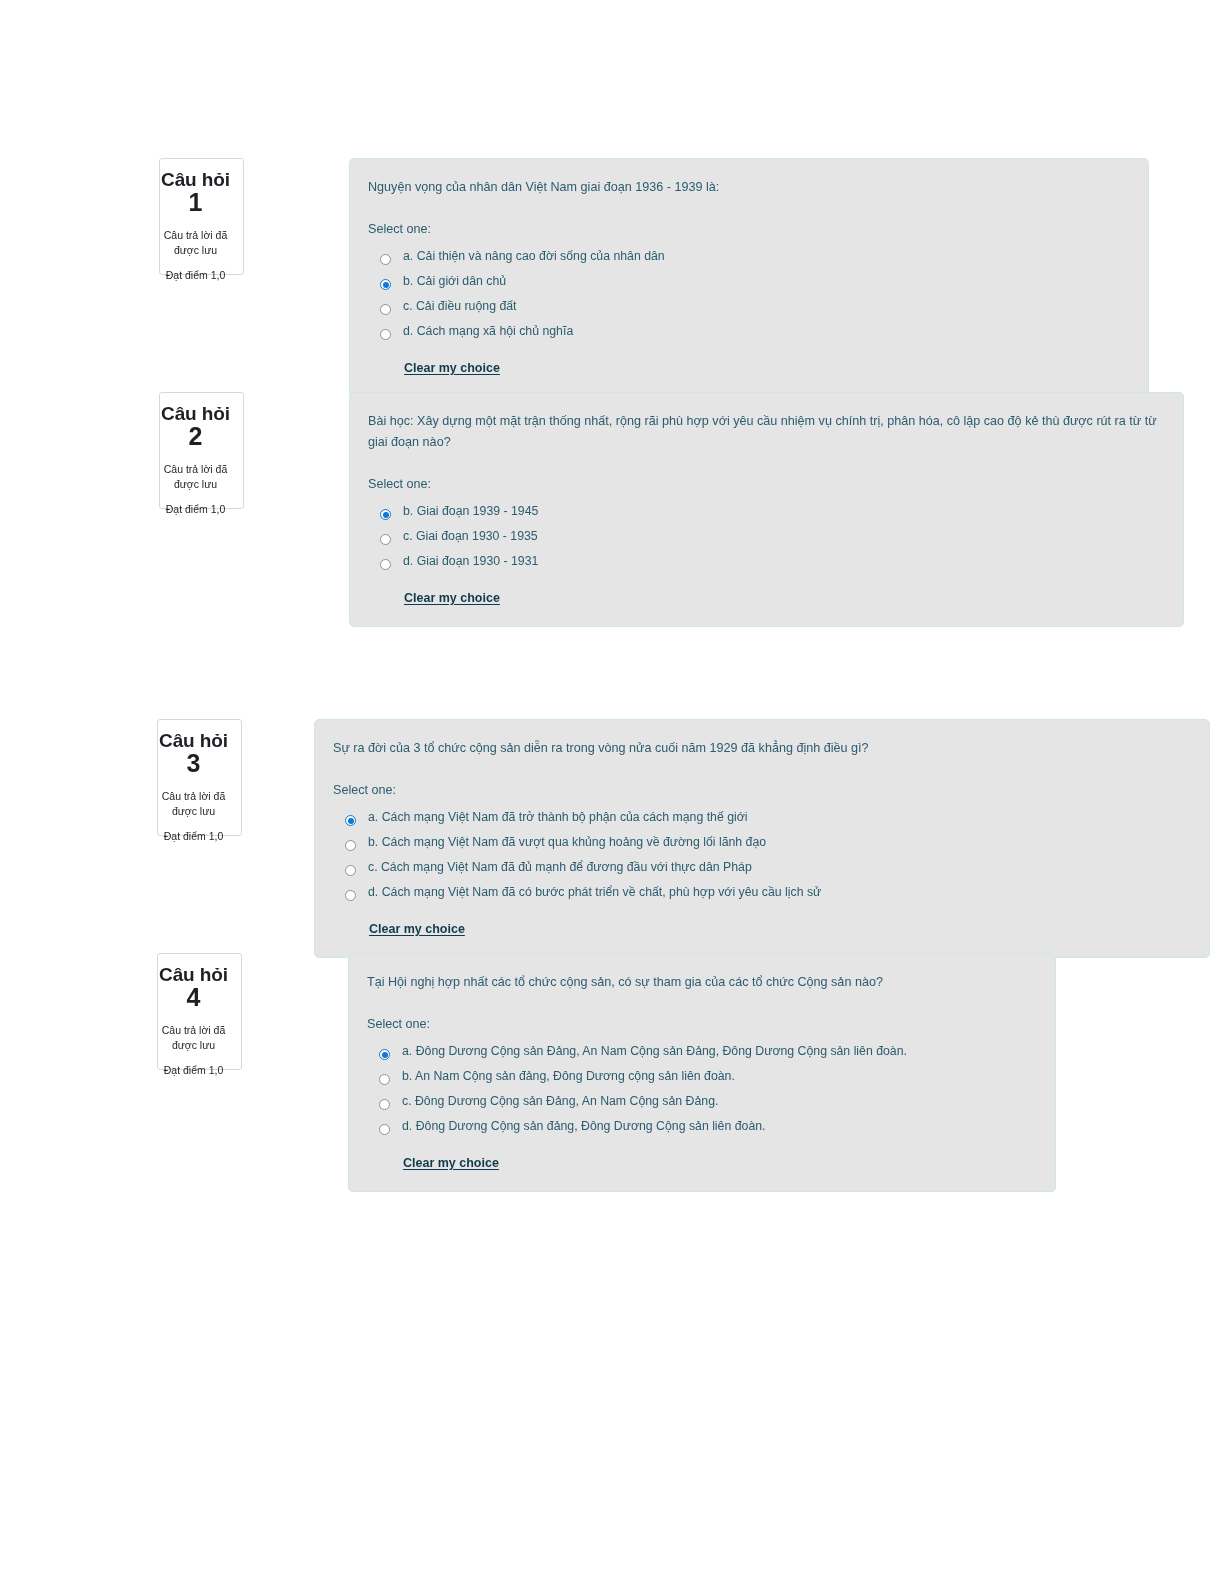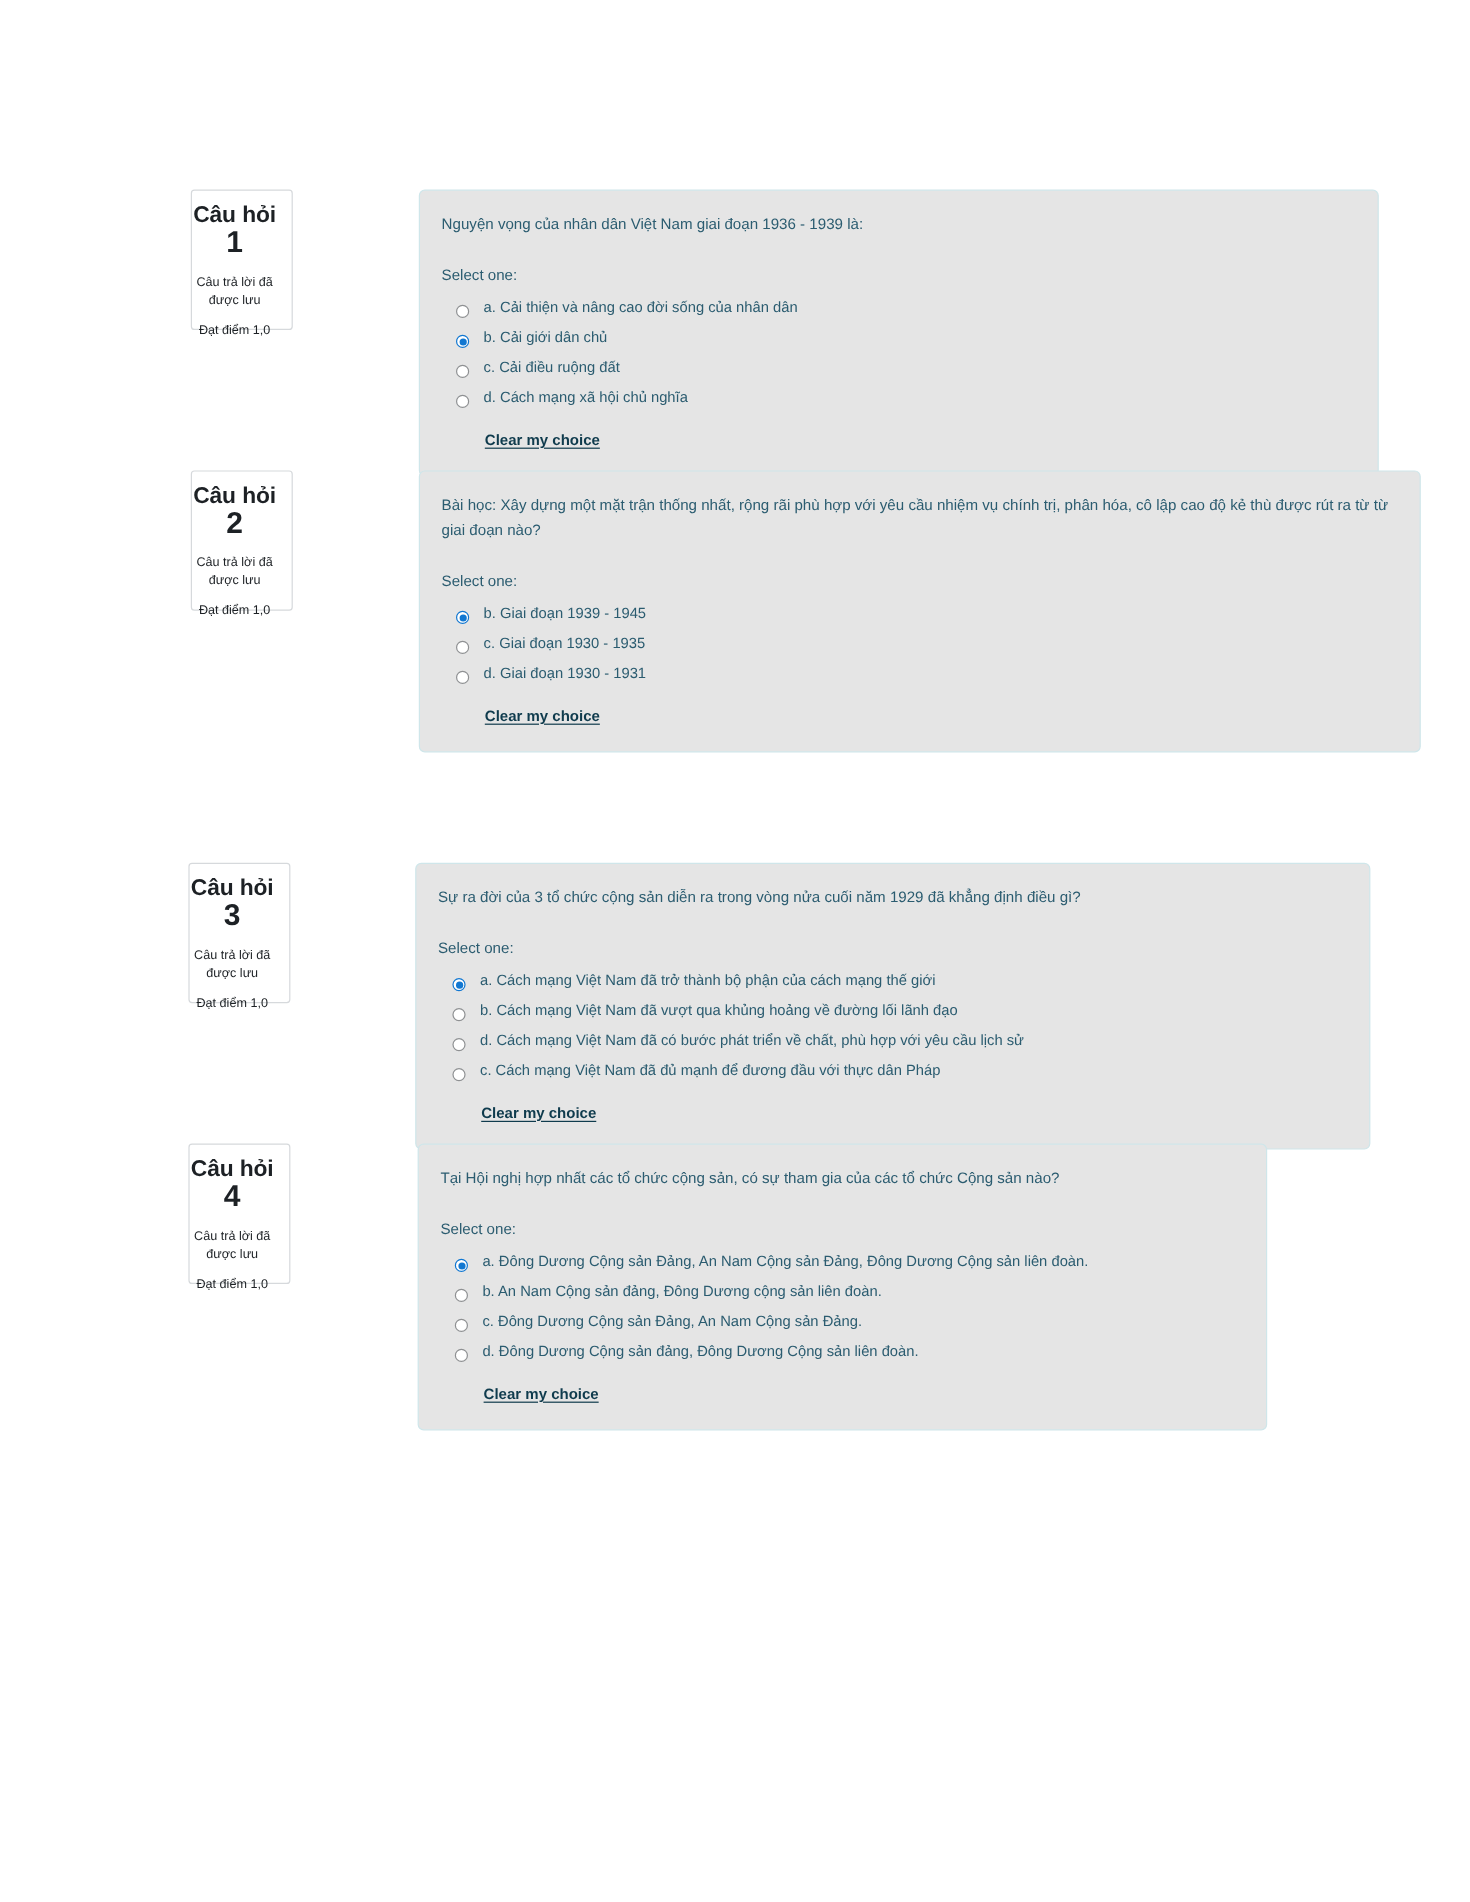--- a/index.html
+++ b/index.html
@@ -228,39 +228,39 @@
     </div>
   </div>
 
   <div class="question-block" style="left:157px; top:719px;">
     <div class="q-info" style="width:85px; height:117px;">
       <div class="q-info-title">Câu hỏi</div>
       <div class="q-info-number">3</div>
       <div class="q-info-state">Câu trả lời đã được lưu</div>
       <div class="q-info-grade">Đạt điểm 1,0</div>
     </div>
-    <div class="q-card" style="width:796px; margin-left:104px; min-height:205px;">
+    <div class="q-card" style="width:896px; margin-left:72px; min-height:205px;">
       <div class="q-text">Sự ra đời của 3 tổ chức cộng sản diễn ra trong vòng nửa cuối năm 1929 đã khẳng định điều gì?</div>
       <div class="q-prompt">Select one:</div>
       <ul class="answers">
         <li class="answer">
           <span class="radio checked"></span>
           <span class="answer-label">a. Cách mạng Việt Nam đã trở thành bộ phận của cách mạng thế giới</span>
         </li>
         <li class="answer">
           <span class="radio"></span>
           <span class="answer-label">b. Cách mạng Việt Nam đã vượt qua khủng hoảng về đường lối lãnh đạo</span>
         </li>
         <li class="answer">
           <span class="radio"></span>
+          <span class="answer-label">c. Cách mạng Việt Nam đã đủ mạnh để đương đầu với thực dân Pháp</span>
+        </li>
+        <li class="answer">
+          <span class="radio"></span>
           <span class="answer-label">d. Cách mạng Việt Nam đã có bước phát triển về chất, phù hợp với yêu cầu lịch sử</span>
-        </li>
-        <li class="answer">
-          <span class="radio"></span>
-          <span class="answer-label">c. Cách mạng Việt Nam đã đủ mạnh để đương đầu với thực dân Pháp</span>
         </li>
       </ul>
       <div class="clear-choice-row">
         <a class="clear-choice">Clear my choice</a>
       </div>
     </div>
   </div>
 
   <div class="question-block" style="left:157px; top:953px;">
     <div class="q-info" style="width:85px; height:117px;">

